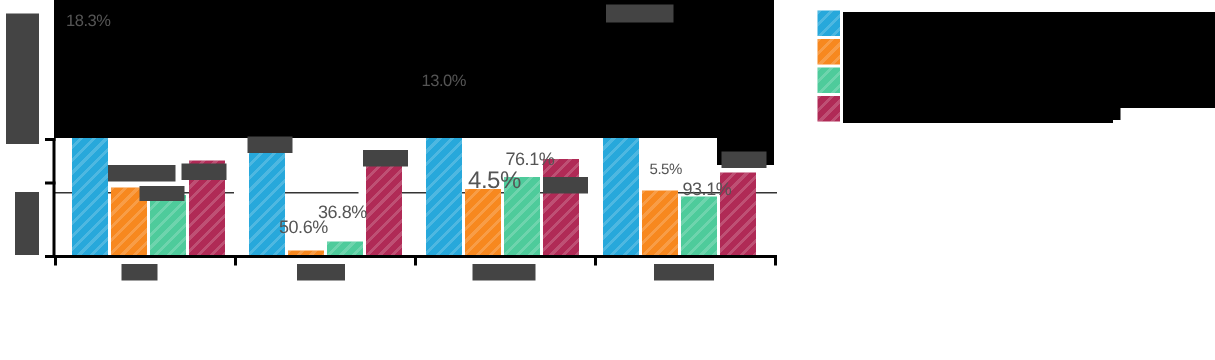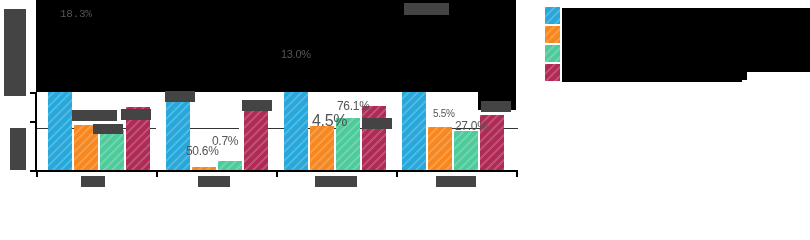--- a/index.html
+++ b/index.html
@@ -70,28 +70,28 @@
 
     <div class="bar blue" style="left:366px;width:24px;height:157px;"></div>
     <div class="bar orange" style="left:392px;width:24px;height:43px;"></div>
     <div class="bar green" style="left:418px;width:24px;height:39px;"></div>
     <div class="bar mag" style="left:444px;width:24px;height:55px;"></div>
   </div>
 
   <div class="redact-black" style="left:36px;top:0px;width:480px;height:92px;"></div>
   <div class="redact-black" style="left:478px;top:92px;width:38px;height:18px;"></div>
 
-  <div class="vlabel" style="left:60px;top:8px;font-family:Liberation Mono, monospace;">18.3%</div>
+  <div class="vlabel" style="left:44px;top:8px;">18.3%</div>
   <div class="vlabel" style="left:281px;top:48px;">13.0%</div>
   <div class="vlabel" style="left:186px;top:144px;font-size:12px;">50.6%</div>
-  <div class="vlabel" style="left:212px;top:134px;font-size:12px;">0.7%</div>
+  <div class="vlabel" style="left:212px;top:134px;font-size:12px;">36.8%</div>
   <div class="vlabel" style="left:312px;top:112px;font-size:16px;">4.5%</div>
   <div class="vlabel" style="left:337px;top:99px;font-size:12px;">76.1%</div>
   <div class="vlabel" style="left:433px;top:108px;font-size:10px;">5.5%</div>
-  <div class="vlabel" style="left:455px;top:119px;font-size:12px;">27.0%</div>
+  <div class="vlabel" style="left:455px;top:119px;font-size:12px;">93.1%</div>
 
   <div class="redact-gray" style="left:72px;top:110px;width:45px;height:11px;"></div>
   <div class="redact-gray" style="left:93px;top:124px;width:30px;height:10px;"></div>
   <div class="redact-gray" style="left:121px;top:109px;width:30px;height:11px;"></div>
   <div class="redact-gray" style="left:165px;top:91px;width:30px;height:11px;"></div>
   <div class="redact-gray" style="left:242px;top:100px;width:30px;height:11px;"></div>
   <div class="redact-gray" style="left:362px;top:118px;width:30px;height:11px;"></div>
   <div class="redact-gray" style="left:404px;top:3px;width:45px;height:12px;"></div>
   <div class="redact-gray" style="left:481px;top:101px;width:30px;height:11px;"></div>
 

